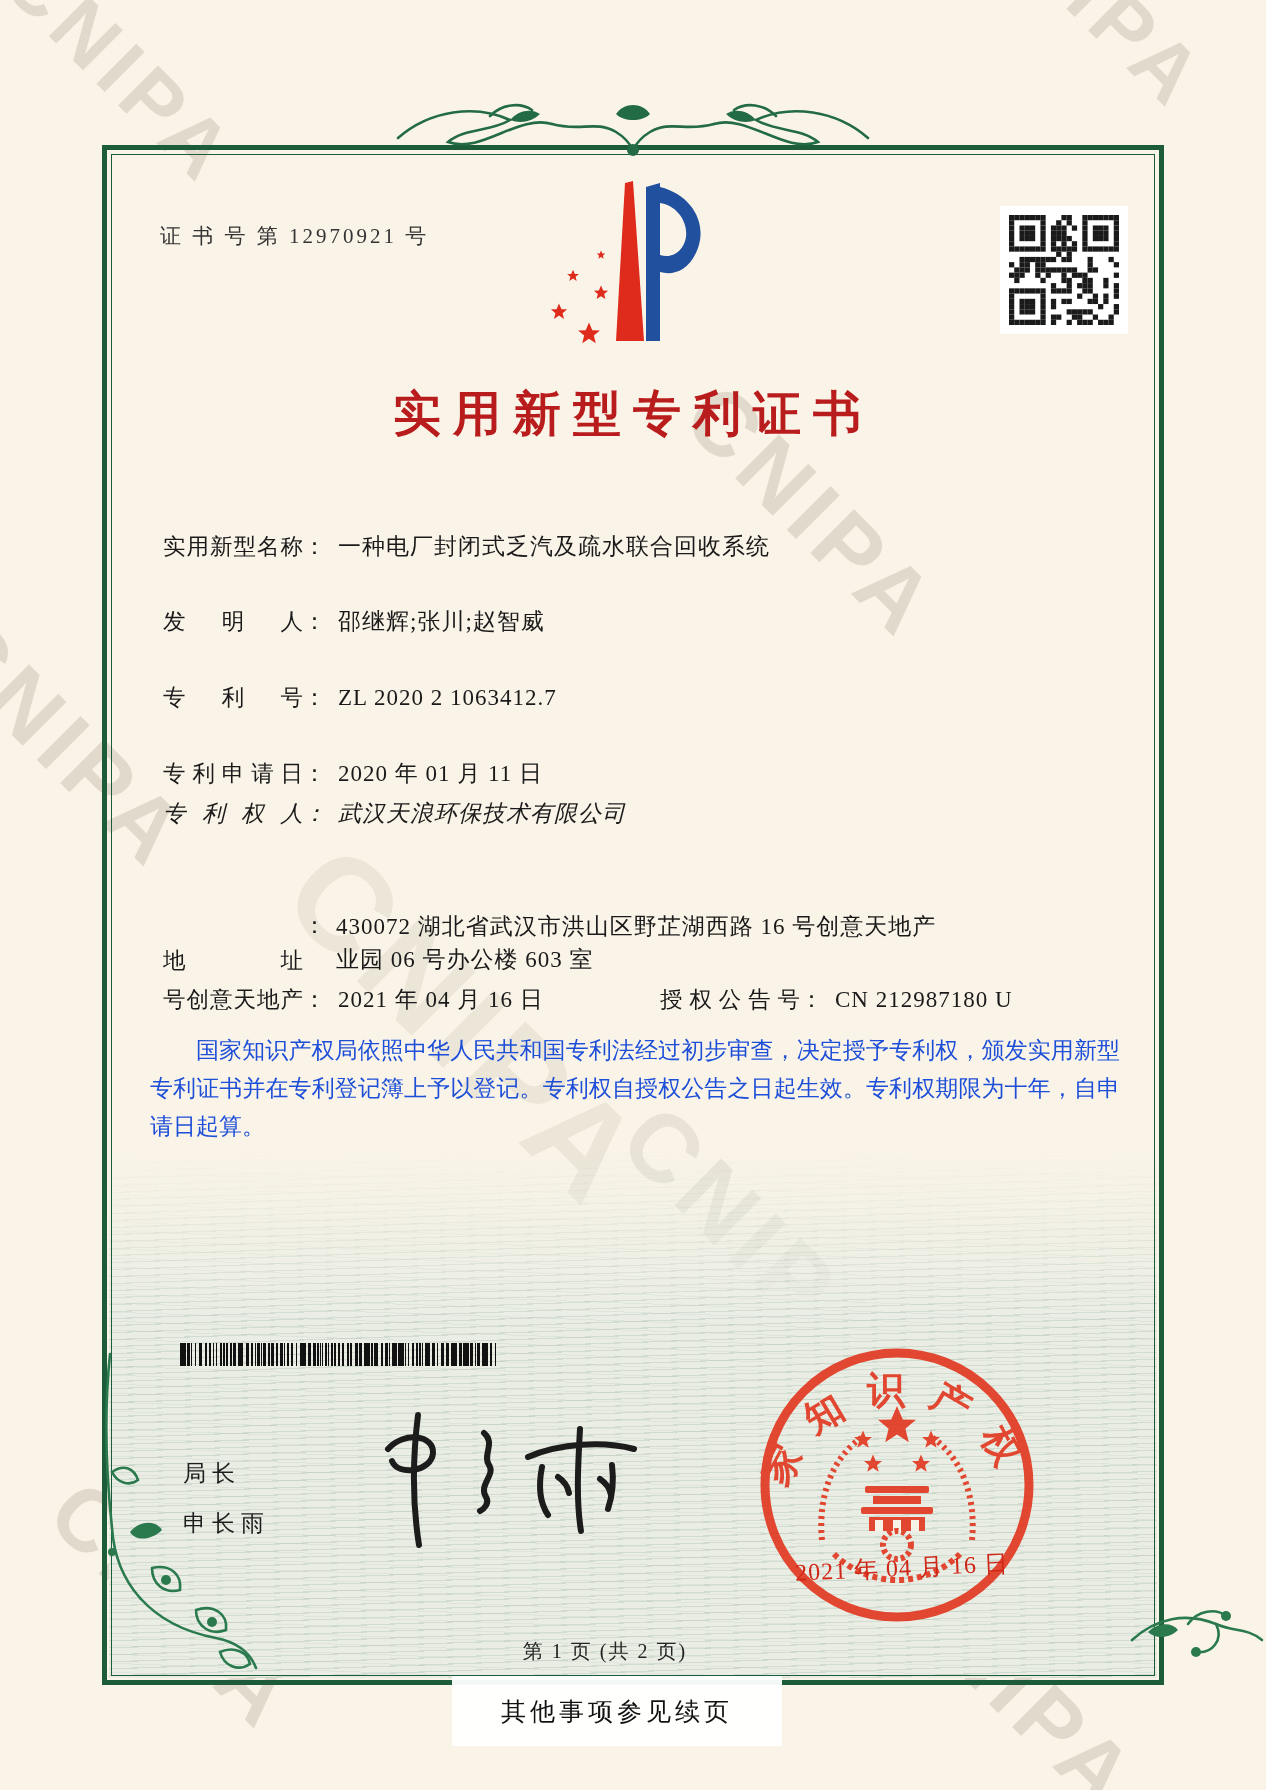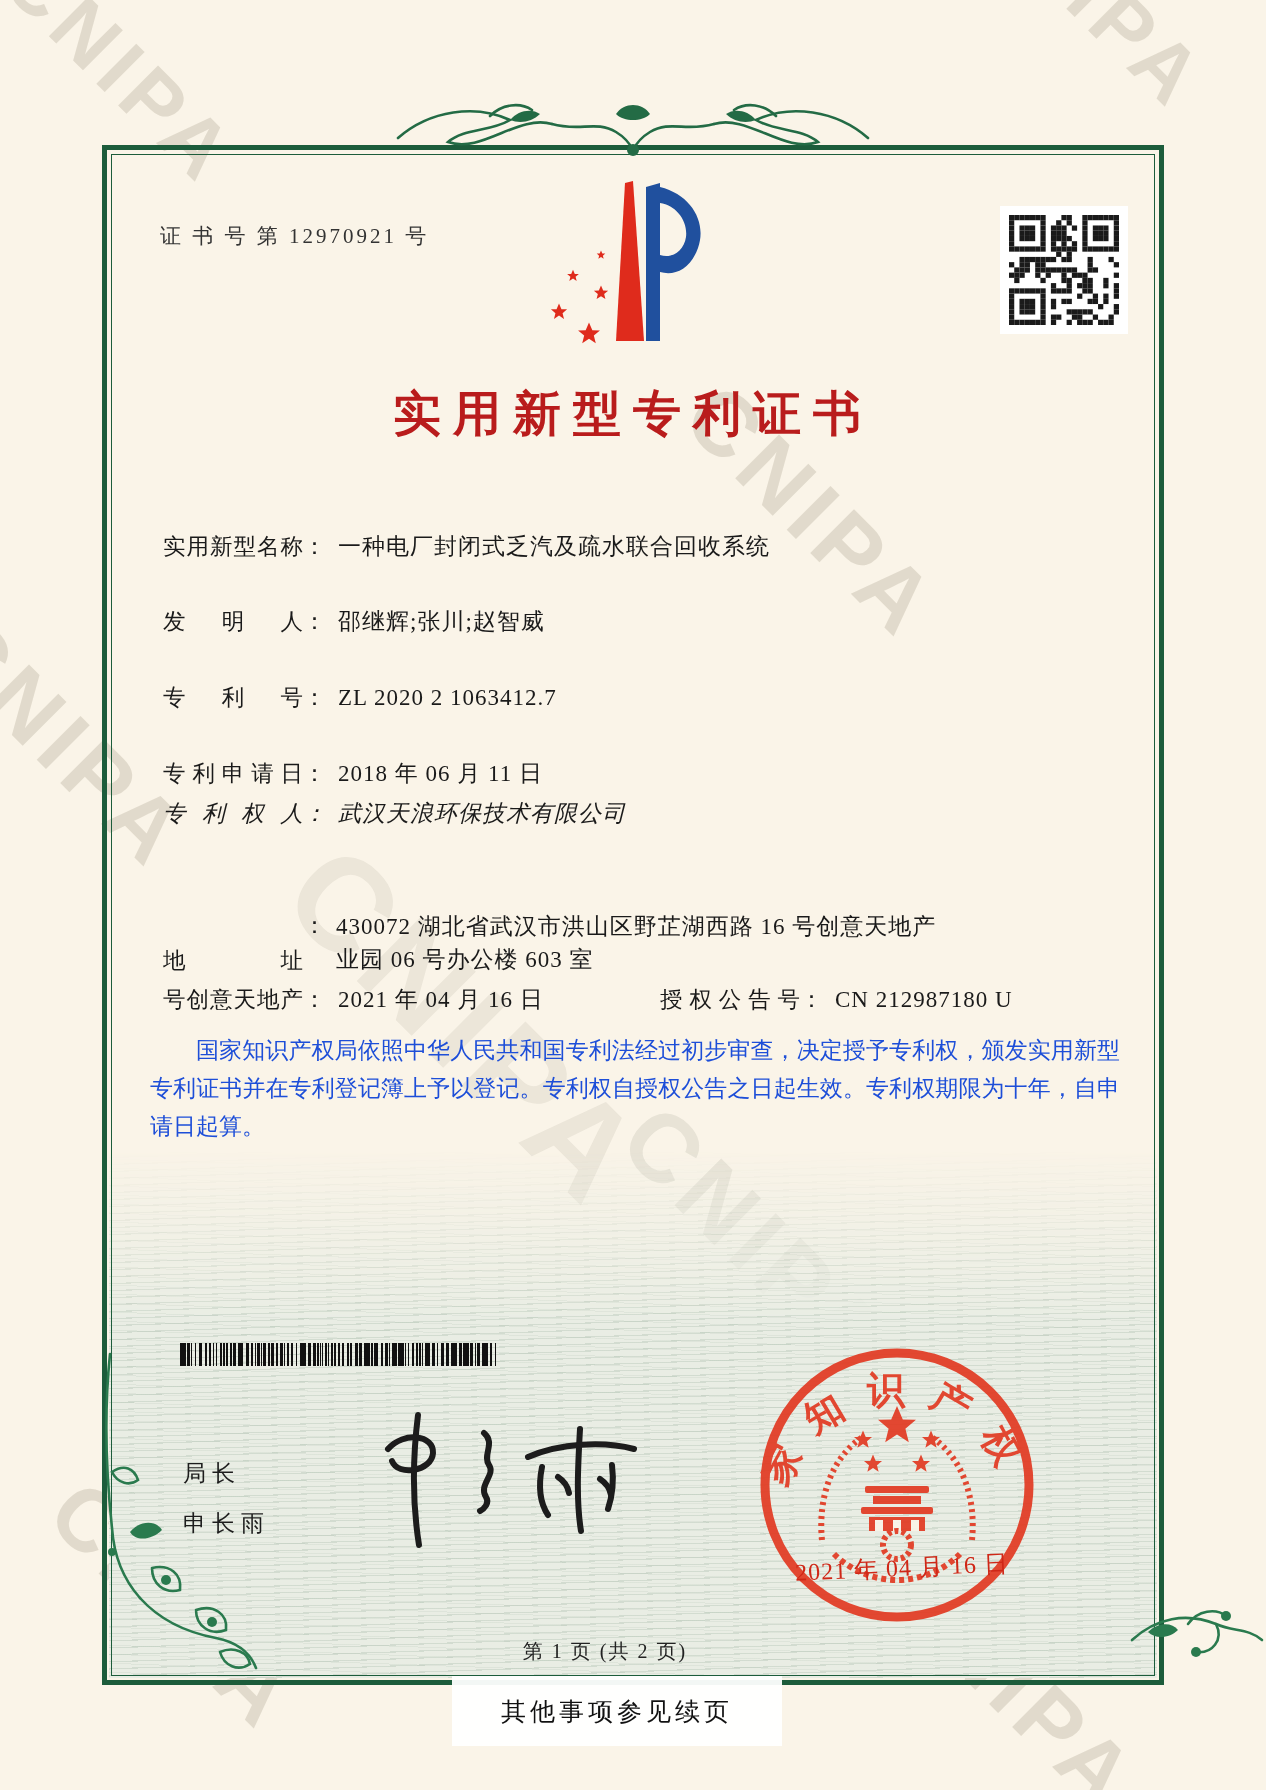--- a/index.html
+++ b/index.html
@@ -416,21 +416,21 @@
   <div class="frow" style="top:531px;">
     <span class="flabel">实用新型名称</span><span class="fcolon">：</span><span class="fvalue">一种电厂封闭式乏汽及疏水联合回收系统</span>
   </div>
   <div class="frow" style="top:606px;">
     <span class="flabel">发明人</span><span class="fcolon">：</span><span class="fvalue">邵继辉;张川;赵智威</span>
   </div>
   <div class="frow" style="top:682px;">
     <span class="flabel">专利号</span><span class="fcolon">：</span><span class="fvalue">ZL 2020 2 1063412.7</span>
   </div>
   <div class="frow" style="top:758px;">
-    <span class="flabel">专利申请日</span><span class="fcolon">：</span><span class="fvalue">2018 年 06 月 11 日</span>
+    <span class="flabel">专利申请日</span><span class="fcolon">：</span><span class="fvalue">2020 年 01 月 11 日</span>
   </div>
   <div class="frow" style="top:798px;font-style:italic;">
     <span class="flabel">专利权人</span><span class="fcolon">：</span><span class="fvalue">武汉天浪环保技术有限公司</span>
   </div>
   <div class="frow" style="top:910px;">
     <span class="flabel">地址</span><span class="fcolon">：</span><span class="addr-lines"><span>430072 湖北省武汉市洪山区野芷湖西路 16 号创意天地产</span><br><span>业园 06 号办公楼 603 室</span></span>
   </div>
   <div class="frow" style="top:984px;">
     <span class="flabel">号创意天地产</span><span class="fcolon">：</span><span class="fvalue">2021 年 04 月 16 日</span>
     <span class="grant-right">

